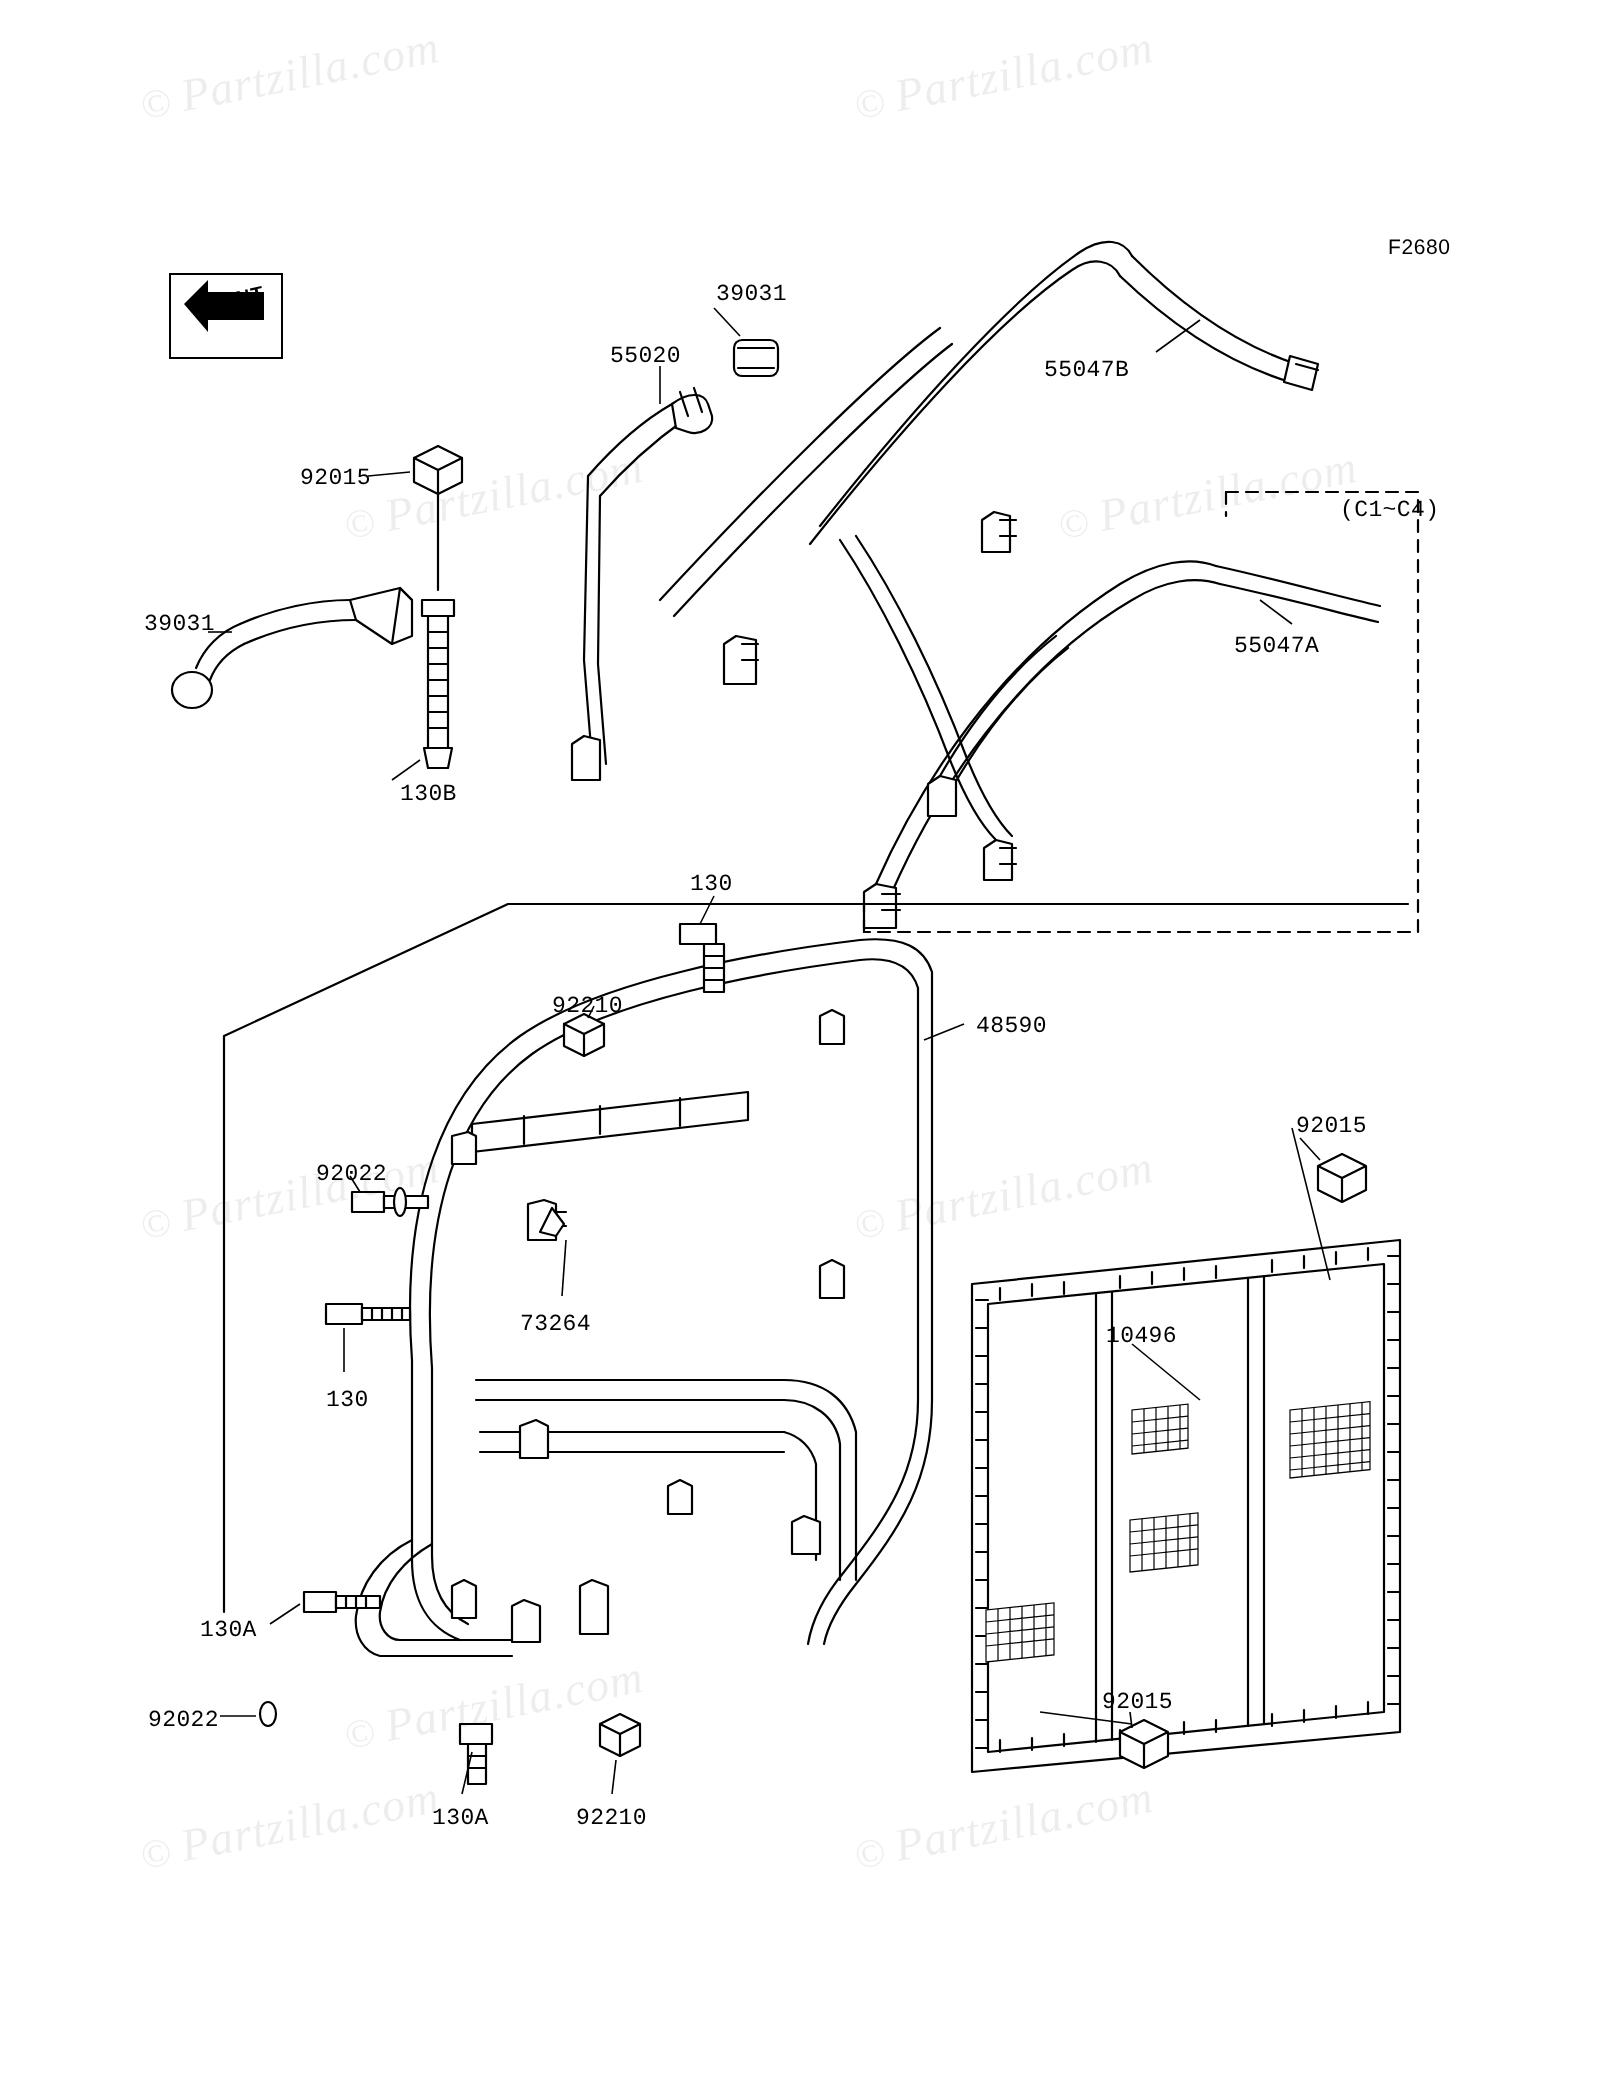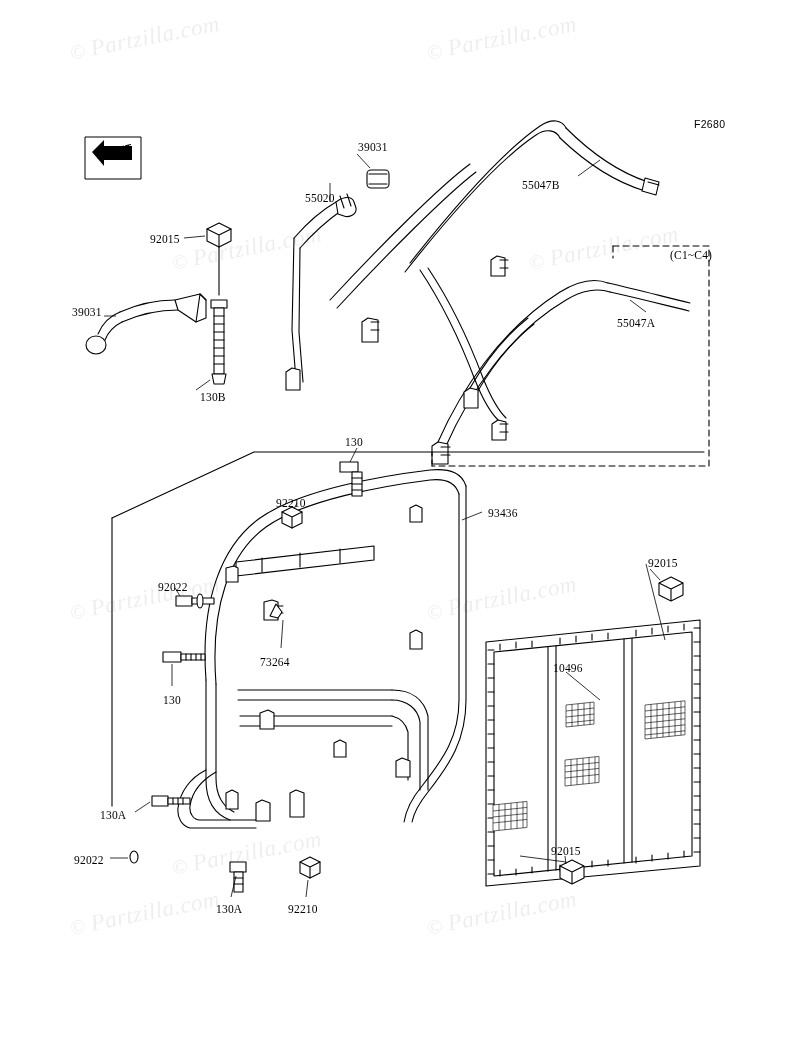--- a/index.html
+++ b/index.html
@@ -41,21 +41,21 @@
     margin-right: 5px;
   }
   .wm-rot {
     transform: rotate(-11deg);
     transform-origin: left top;
   }
   .label {
     position: absolute;
     font-size: 11.5px;
     color: #000;
-    font-family: Liberation Serif, serif;
+    font-family: Liberation Mono, monospace;
     white-space: nowrap;
     letter-spacing: 0.2px;
   }
   .code {
     position: absolute;
     font-size: 10.5px;
     color: #000;
     letter-spacing: 0.3px;
   }
   .front-badge {
@@ -289,29 +289,29 @@
 
   <div class="front-badge">
     <div class="ftxt">FRONT</div>
   </div>
 
   <div class="code" style="left:660px; top:118px;padding-left:34px;">F2680</div>
 
   <div class="label" style="left:670px; top:249px;">(C1~C4)</div>
 
   <div class="label" style="left:358px; top:141px;">39031</div>
-  <div class="label" style="left:305px; top:172px;margin-top:20px;">55020</div>
+  <div class="label" style="left:305px; top:172px;">55020</div>
   <div class="label" style="left:522px; top:179px;">55047B</div>
   <div class="label" style="left:150px; top:233px;">92015</div>
   <div class="label" style="left:617px; top:317px;">55047A</div>
   <div class="label" style="left:72px; top:306px;">39031</div>
   <div class="label" style="left:161px; top:391px;margin-left:39px;">130B</div>
   <div class="label" style="left:345px; top:436px;">130</div>
   <div class="label" style="left:276px; top:497px;">92210</div>
-  <div class="label" style="left:488px; top:507px;">93436</div>
+  <div class="label" style="left:488px; top:507px;">48590</div>
   <div class="label" style="left:648px; top:557px;">92015</div>
   <div class="label" style="left:158px; top:581px;">92022</div>
   <div class="label" style="left:260px; top:656px;">73264</div>
   <div class="label" style="left:553px; top:662px;">10496</div>
   <div class="label" style="left:163px; top:694px;">130</div>
   <div class="label" style="left:100px; top:809px;">130A</div>
   <div class="label" style="left:74px; top:854px;">92022</div>
   <div class="label" style="left:551px; top:845px;">92015</div>
   <div class="label" style="left:216px; top:903px;">130A</div>
   <div class="label" style="left:288px; top:903px;">92210</div>

